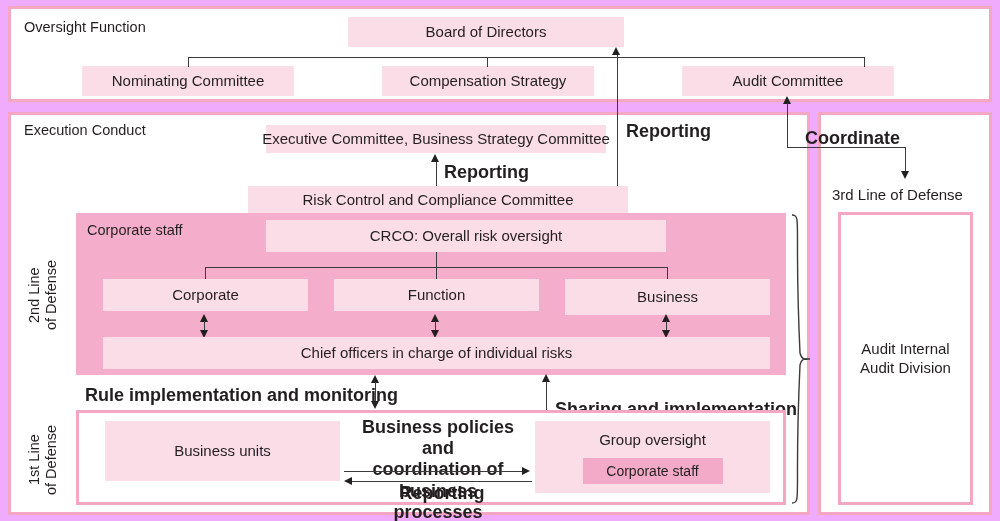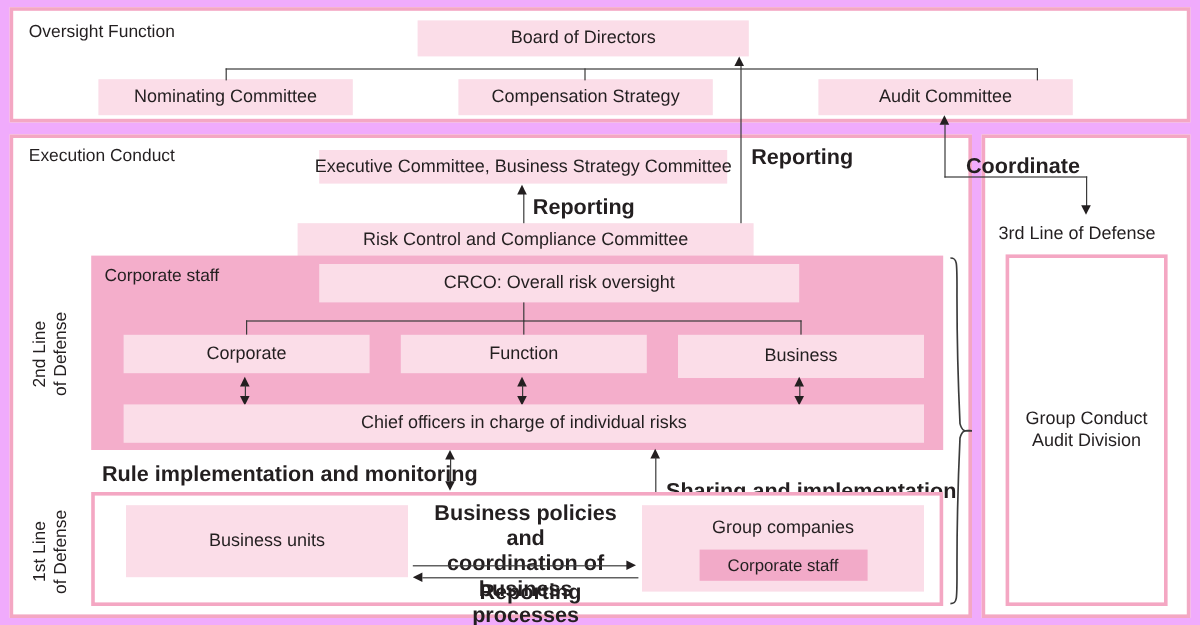--- a/index.html
+++ b/index.html
@@ -186,21 +186,21 @@
 of Group policies</div>
 
   <div class="abs vlabel" style="left:22px; top:412px; width:42px; height:96px;">1st Line
 of Defense</div>
 
   <div class="abs inner-frame" style="left:76px; top:410px; width:710px; height:95px;"></div>
 
   <div class="abs box box-light" style="left:105px; top:421px; width:235px; height:60px;">Business units</div>
 
   <div class="abs box-mid abs" style="left:535px; top:421px; width:235px; height:72px; display:flex; flex-direction:column; align-items:center; justify-content:flex-start; background:#fbdde8;">
-    <div style="font-size:15px; margin-top:10px; white-space:nowrap;">Group companies</div>
+    <div style="font-size:15px; margin-top:10px; white-space:nowrap;">Group oversight</div>
     <div class="box box-dark" style="margin-top:10px; width:140px; height:26px; font-size:14px;">Corporate staff</div>
   </div>
 
   <div class="abs conn-label center" style="left:352px; top:417px; width:172px;">Business policies and
 coordination of
 business processes</div>
 
   <div class="abs ln-h" style="left:344px; top:471px; width:180px;"></div>
   <div class="abs arrow arrow-right" style="left:522px; top:467px;"></div>
 
@@ -213,21 +213,21 @@
     <svg width="22" height="292" viewBox="0 0 22 292" fill="none">
       <path d="M2 2 C 12 2, 4 10, 10 140 C 12 148, 16 146, 20 146
                C 16 146, 12 144, 10 152 C 4 282, 12 290, 2 290" stroke="#3b3b3b" stroke-width="1.4" fill="none"></path>
     </svg>
   </div>
 
   <div class="abs section-frame" style="left:818px; top:112px; width:174px; height:403px;"></div>
 
   <div class="abs section-label" style="left:832px; top:186px; font-size:15px;">3rd Line of Defense</div>
 
-  <div class="abs inner-frame box" style="left:838px; top:212px; width:135px; height:293px; font-size:15px; line-height:1.25; white-space:pre-line; text-align:center;">Group Conduct
+  <div class="abs inner-frame box" style="left:838px; top:212px; width:135px; height:293px; font-size:15px; line-height:1.25; white-space:pre-line; text-align:center;">Audit Internal
 Audit Division</div>
 
   <div class="abs arrow arrow-up" style="left:783px; top:96px;"></div>
   <div class="abs ln-v" style="left:787px; top:103px; height:45px;"></div>
   <div class="abs ln-h" style="left:787px; top:147px; width:119px;"></div>
   <div class="abs ln-v" style="left:905px; top:147px; height:25px;"></div>
   <div class="abs arrow arrow-down" style="left:901px; top:171px;"></div>
   <div class="abs conn-label" style="left:805px; top:128px;">Coordinate</div>
 
 </div>

